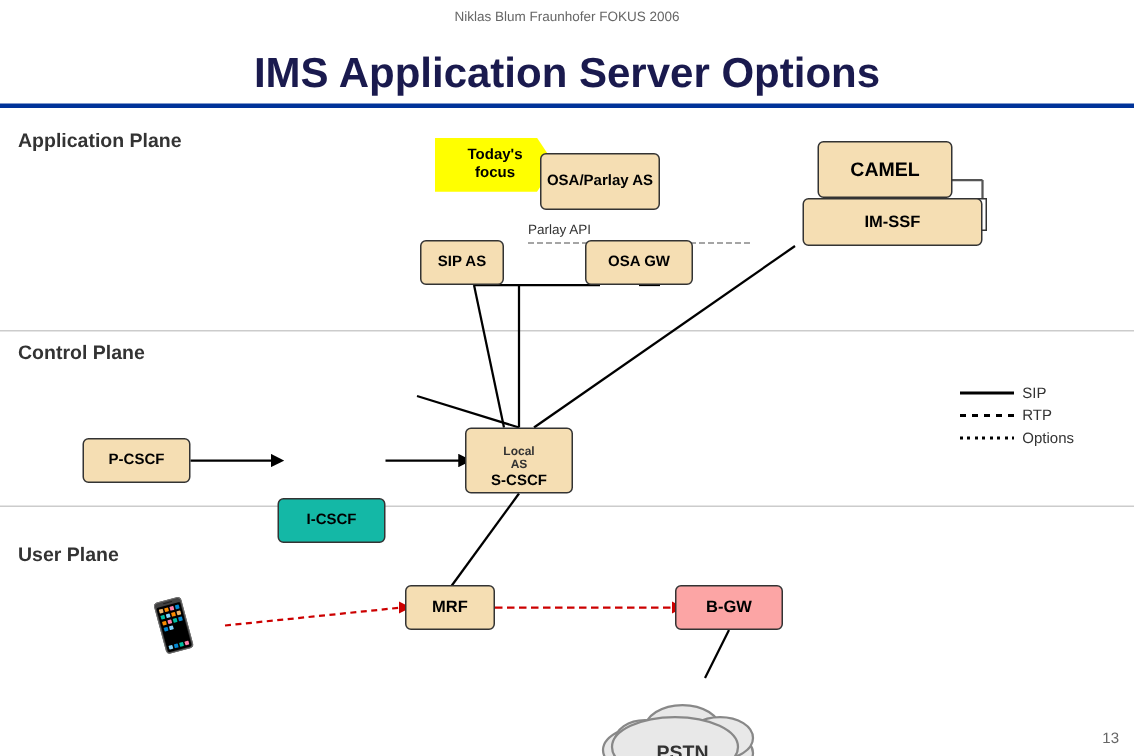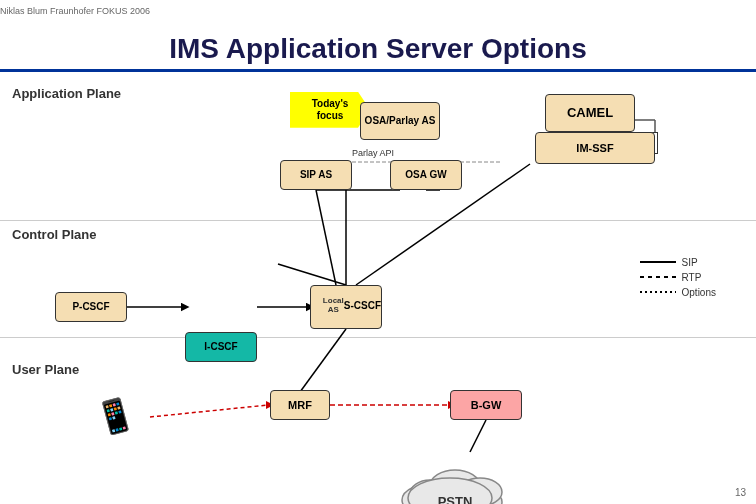--- a/index.html
+++ b/index.html
@@ -13,21 +13,21 @@
     }
 
     .slide {
       width: 756px;
       height: 504px;
       background: #fff;
       position: relative;
     }
 
     .top-credit {
-      text-align: left;
+      text-align: center;
       font-size: 9px;
       color: #666;
       padding-top: 6px;
     }
 
     .title {
       text-align: center;
       font-size: 28px;
       font-weight: bold;
       color: #1a1a4e;
@@ -166,21 +166,21 @@
       top: 76px;
       left: 352px;
       font-size: 9px;
       color: #333;
     }
 
     
     .box-sipas {
       top: 88px;
       left: 280px;
-      width: 72px;
+      width: 56px;
       height: 30px;
       background: #f5deb3;
       border-radius: 4px;
       font-size: 10px;
     }
 
     
     .box-osagw {
       top: 88px;
       left: 390px;
@@ -418,21 +418,21 @@
 
 
     <div class="box box-pcscf">
       <span>P-CSCF</span>
     </div>
 
     <div class="box box-icscf">
       <span>I-CSCF</span>
     </div>
 
-    <div class="box box-scscf" style="display:flex; flex-direction:row; align-items:center; justify-content:flex-end; padding-bottom:2px;">
+    <div class="box box-scscf" style="display:flex; flex-direction:column; align-items:center; justify-content:flex-end; padding-bottom:2px;">
       <div style="font-size:8px; color:#333; text-align:center; line-height:1.1;">Local<br>AS</div>
       <div style="font-size:10px; font-weight:bold;text-align:center;">S-CSCF</div>
     </div>
 
     <div class="box box-mrf">
       <span>MRF</span>
     </div>
 
     <div class="box box-bgw">
       <span>B-GW</span>

